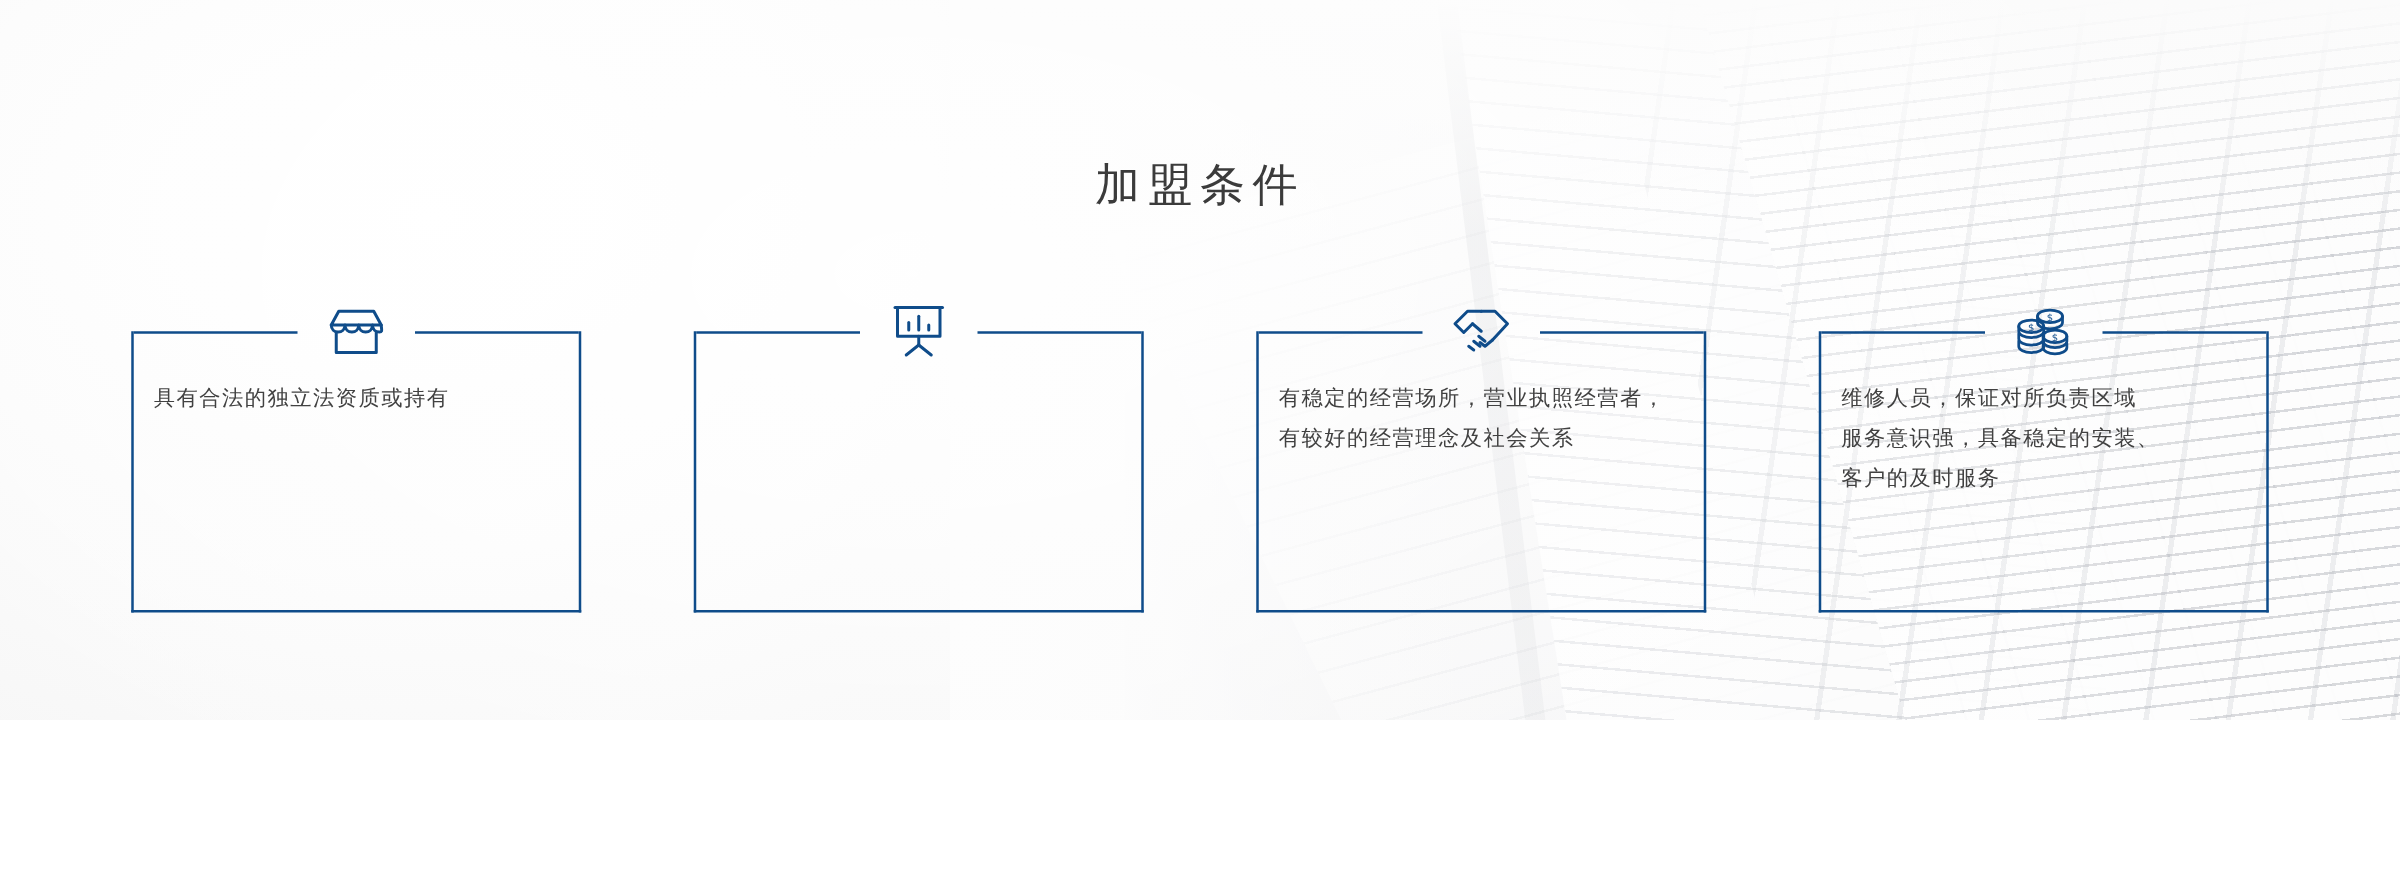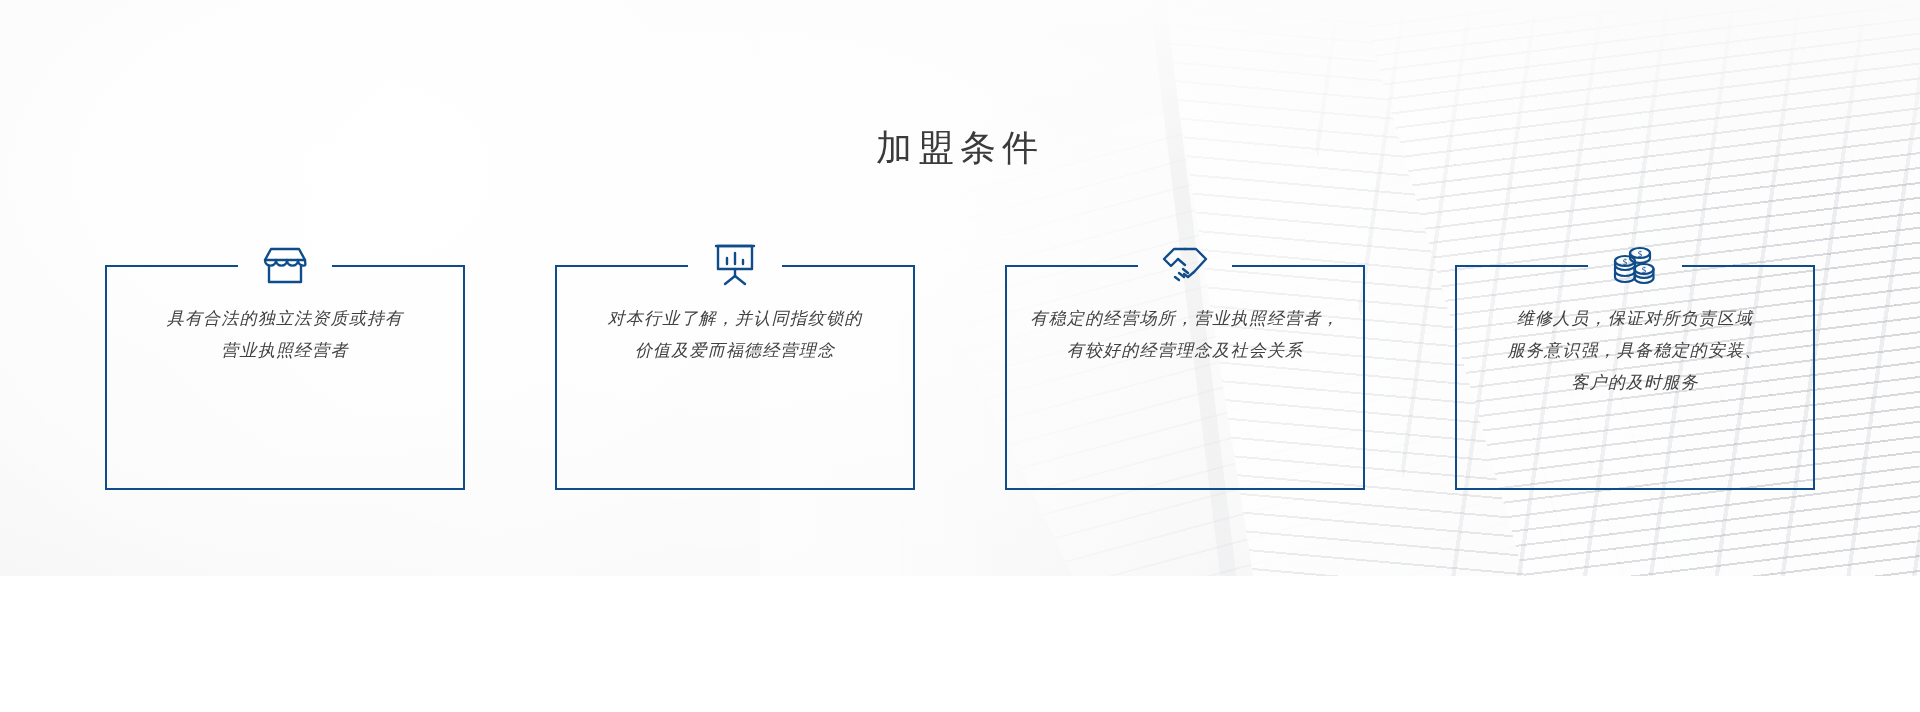--- a/index.html
+++ b/index.html
@@ -174,26 +174,25 @@
     align-items: center;
     justify-content: center;
   }
   .card-icon svg { display: block; }
 
   .card-text {
     position: absolute;
     left: 16px;
     right: 16px;
     top: 38px;
-    text-align: center;
+    text-align: left;
     color: #414141;
     font-size: 17px;
     line-height: 32px;
     letter-spacing: 1.2px;
-    font-style: italic;
   }
   .card-text .line { display: block; white-space: nowrap; }
 </style>
 </head>
 <body>
 
 <div class="stage">
 
   <div class="bg-photo">
     <div class="sky"></div>
@@ -218,42 +217,37 @@
         <span class="top-seg right"></span>
         <div class="card-icon">
           <svg width="44" height="42" viewBox="0 0 44 42" fill="none" stroke="#0f4c8a" stroke-width="2.4" stroke-linejoin="round" stroke-linecap="round">
             <path d="M8 5 H36 L42 16 H2 Z"></path>
             <path d="M2 16 c0 3.4 2.5 5.6 5.5 5.6 S13 19.4 13 16 c0 3.4 2.5 5.6 5.5 5.6 S24 19.4 24 16 c0 3.4 2.5 5.6 5.5 5.6 S35 19.4 35 16 c0 3.4 2.5 5.6 5.5 5.6 S42 19.4 42 16"></path>
             <path d="M6 22 V38 H38 V22"></path>
           </svg>
         </div>
         <div class="card-text">
           <span class="line">具有合法的独立法资质或持有</span>
-          <span class="line">营业执照经营者</span>
         </div>
       </div>
 
       <div class="card">
         <span class="top-seg left"></span>
         <span class="top-seg right"></span>
         <div class="card-icon">
           <svg width="42" height="44" viewBox="0 0 42 44" fill="none" stroke="#0f4c8a" stroke-width="2.4" stroke-linejoin="round" stroke-linecap="round">
             <path d="M4 3 H38 V26 H4 Z"></path>
             <path d="M2 3 H40"></path>
             <path d="M13 21 V15"></path>
             <path d="M21 21 V10"></path>
             <path d="M29 21 V17"></path>
             <path d="M21 26 V33"></path>
             <path d="M21 33 L11 41"></path>
             <path d="M21 33 L31 41"></path>
           </svg>
-        </div>
-        <div class="card-text">
-          <span class="line">对本行业了解，并认同指纹锁的</span>
-          <span class="line">价值及爱而福德经营理念</span>
         </div>
       </div>
 
       <div class="card">
         <span class="top-seg left"></span>
         <span class="top-seg right"></span>
         <div class="card-icon">
           <svg width="48" height="40" viewBox="0 0 48 40" fill="none" stroke="#0f4c8a" stroke-width="2.4" stroke-linejoin="round" stroke-linecap="round">
             <path d="M24 4 L13 4 L3 14 L10 21 L17 14"></path>
             <path d="M24 4 L35 4 L45 14 L33 27"></path>

